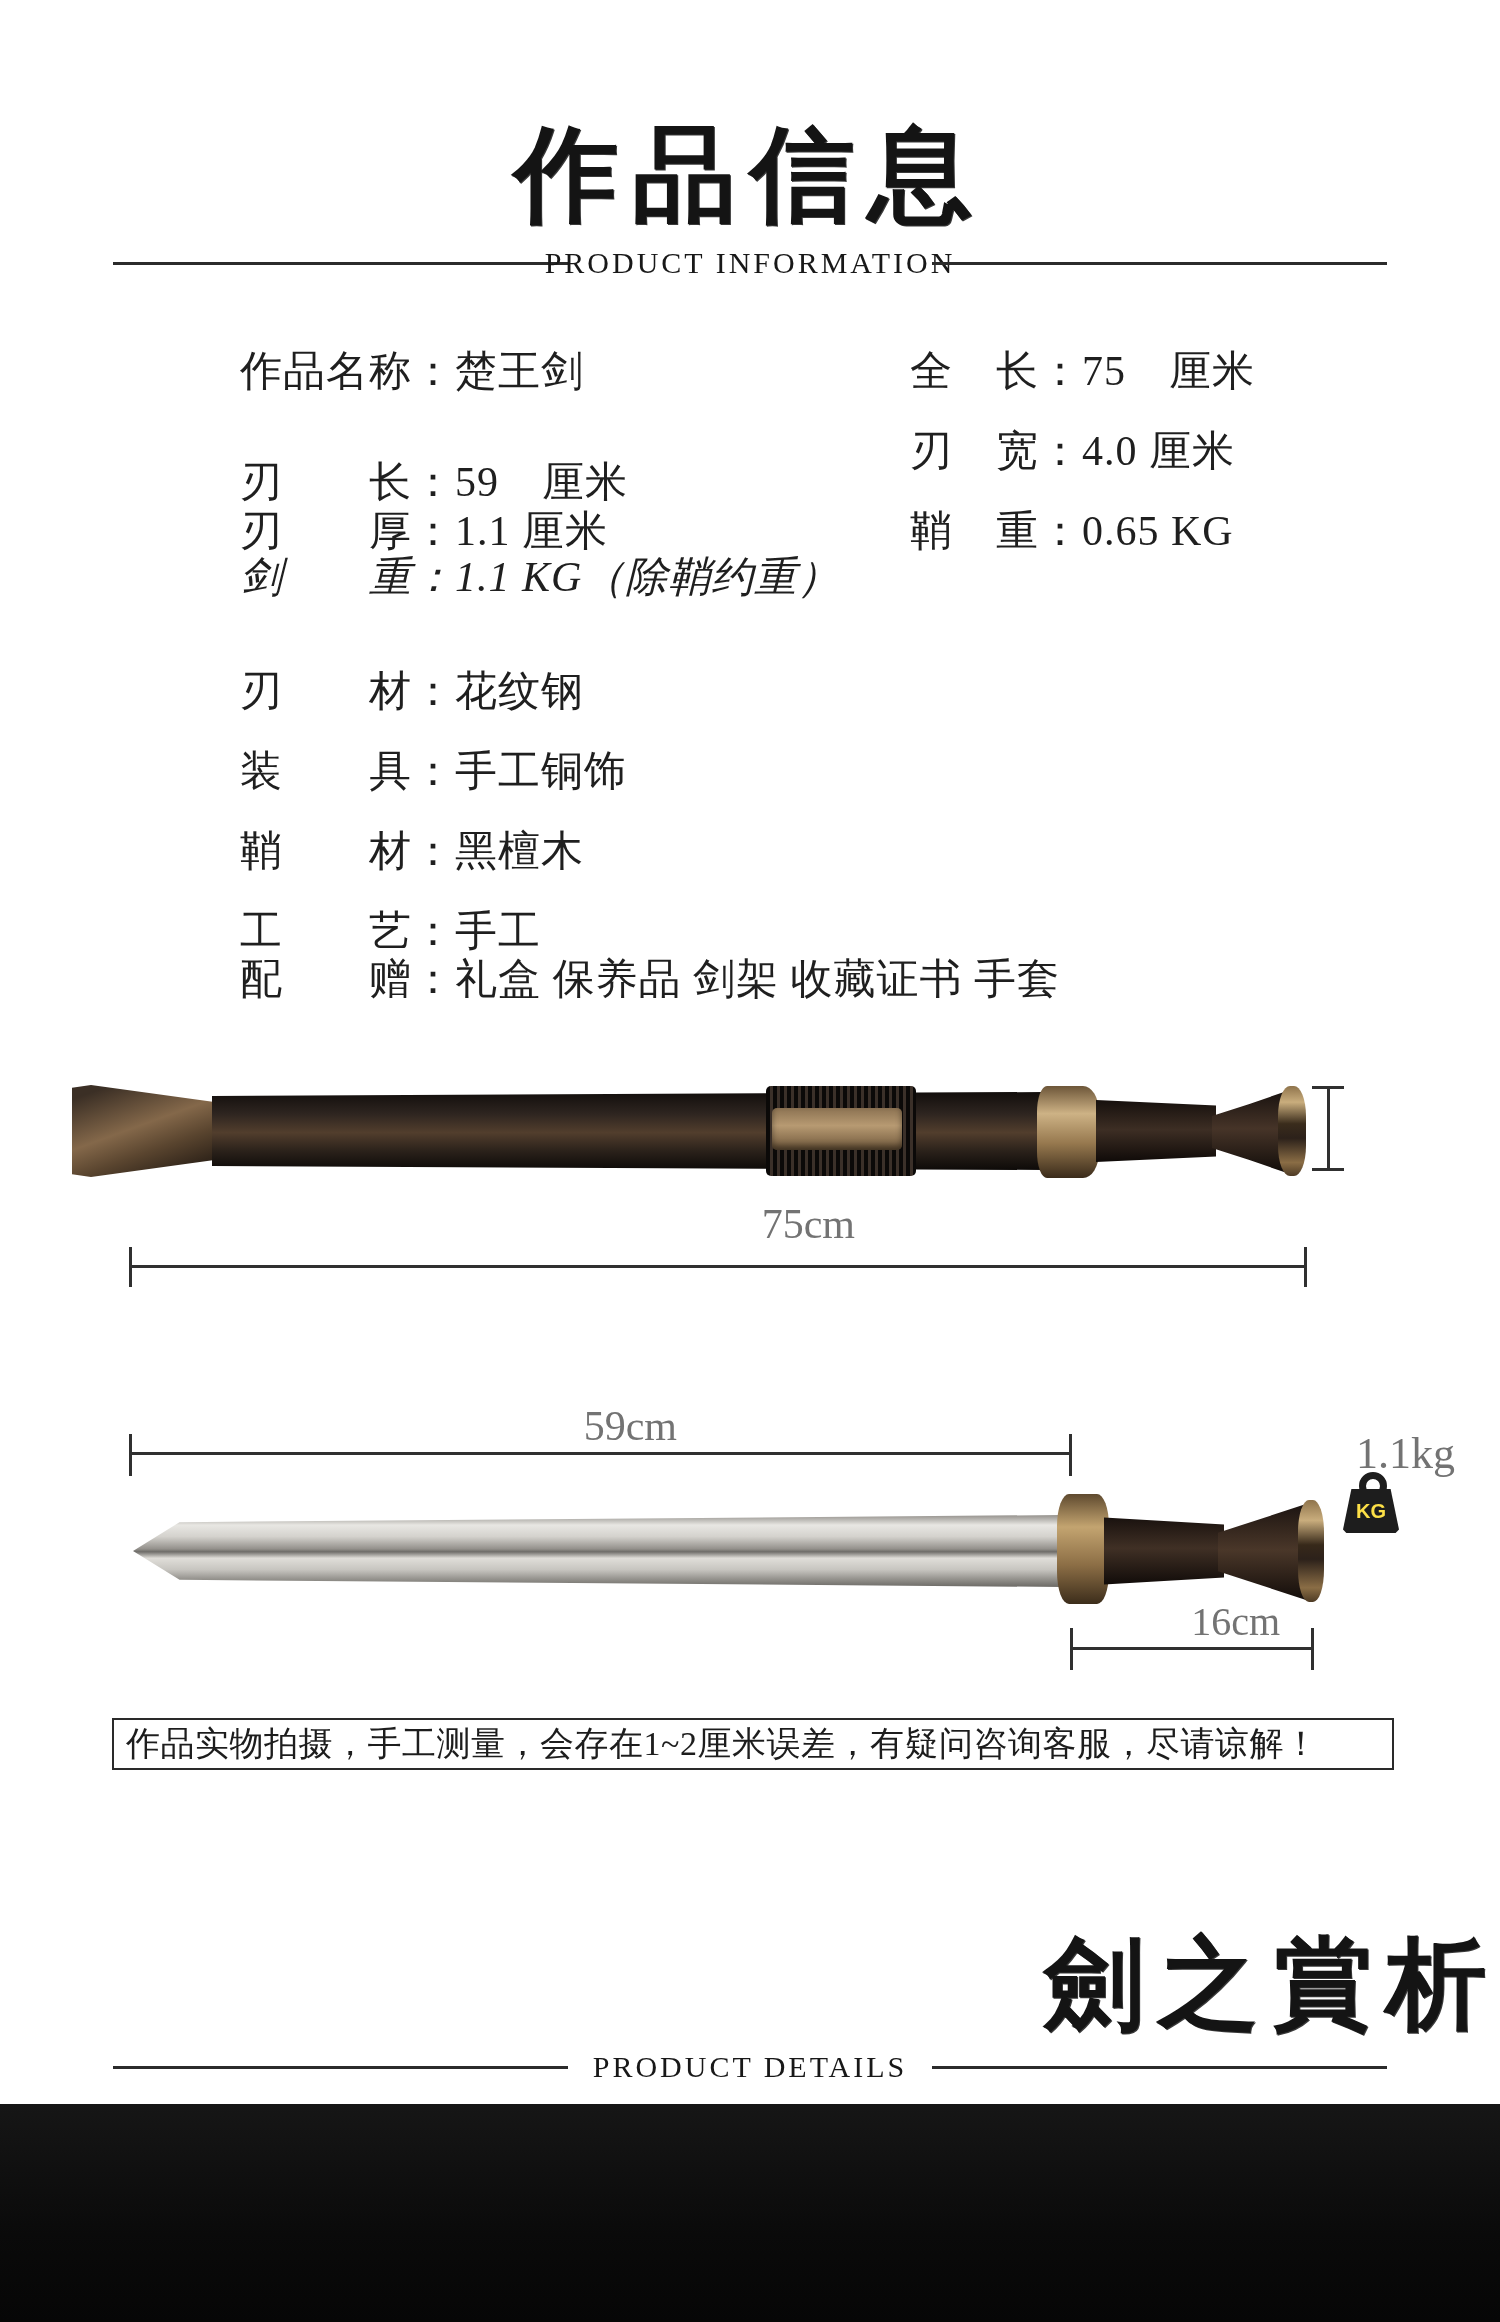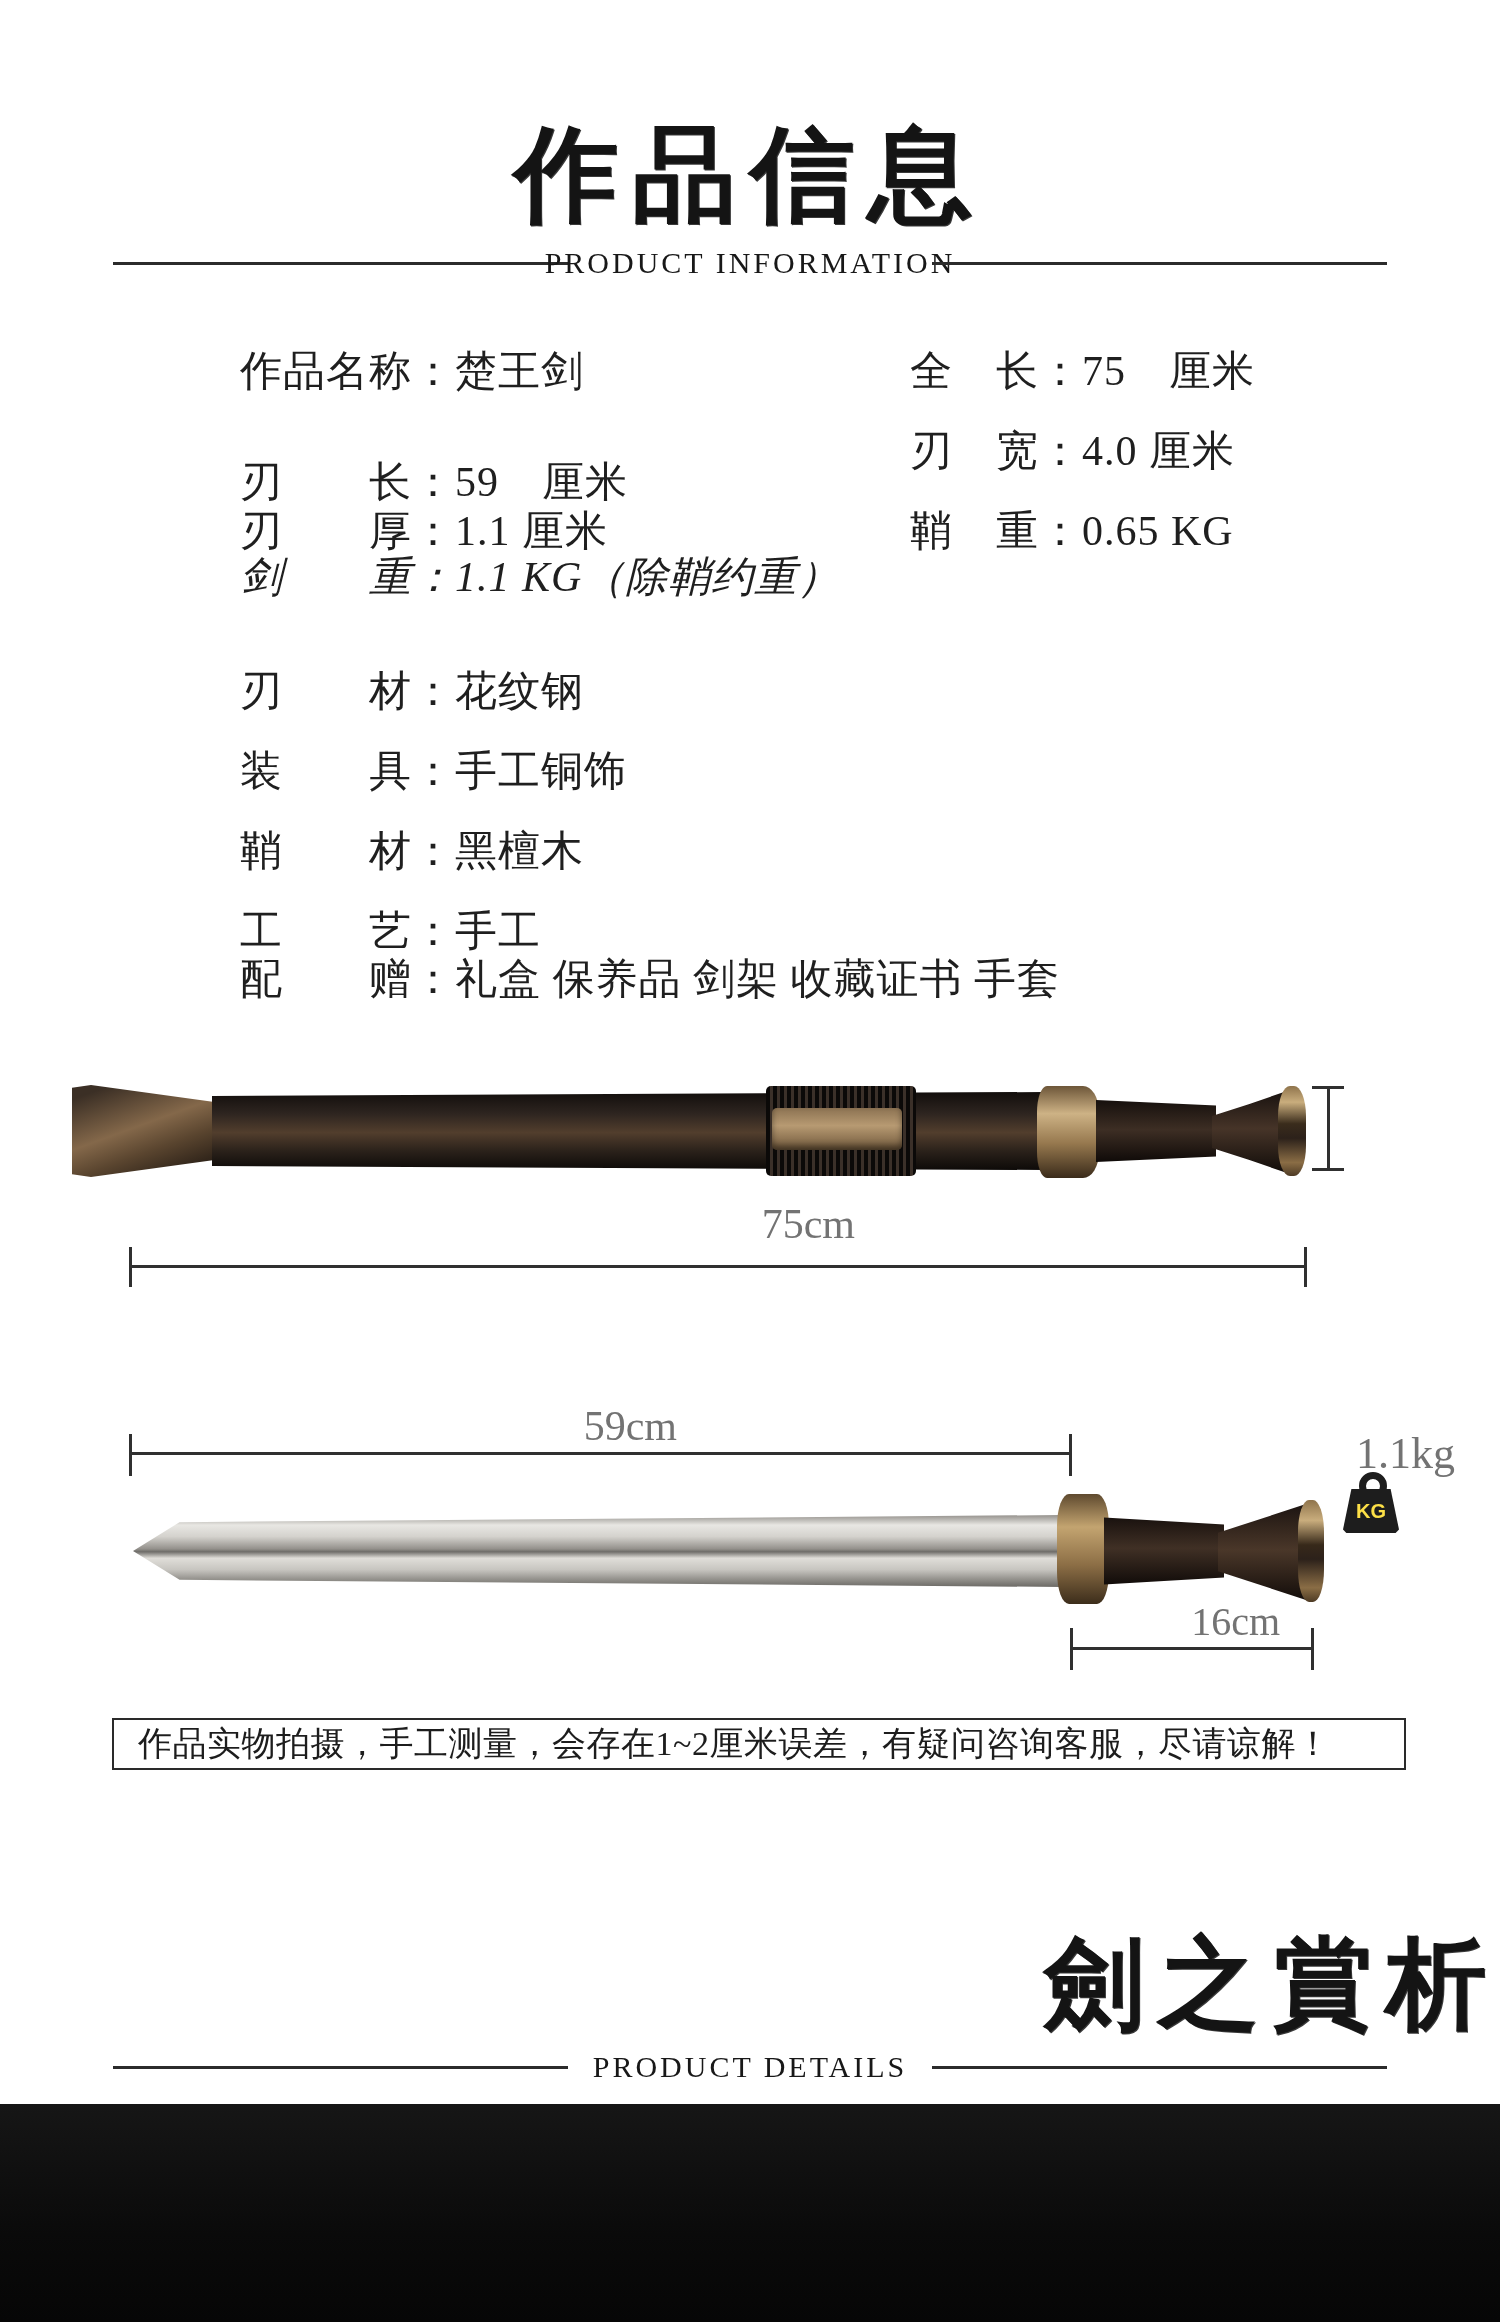--- a/index.html
+++ b/index.html
@@ -118,21 +118,21 @@
   }
   .kg-body span{
     color:#fde047;font-family:"Liberation Sans","DejaVu Sans",sans-serif;
     font-weight:700;font-size:20px;letter-spacing:0;
   }
 
   
   .disclaimer{
     position:absolute;left:112px;top:1718px;width:1266px;height:48px;
     border:2px solid #2a2a2a;font-size:34px;line-height:48px;
-    padding-left:24px;white-space:nowrap;color:#1d1d1d;letter-spacing:.5px;
+    padding-left:12px;white-space:nowrap;color:#1d1d1d;letter-spacing:.5px;
   }
 
   
   .footer-block{
     position:absolute;left:0;top:2104px;width:1500px;height:218px;
     background:linear-gradient(180deg,#161616 0%,#0a0a0a 60%,#060606 100%);
   }
 </style>
 </head>
 <body>

